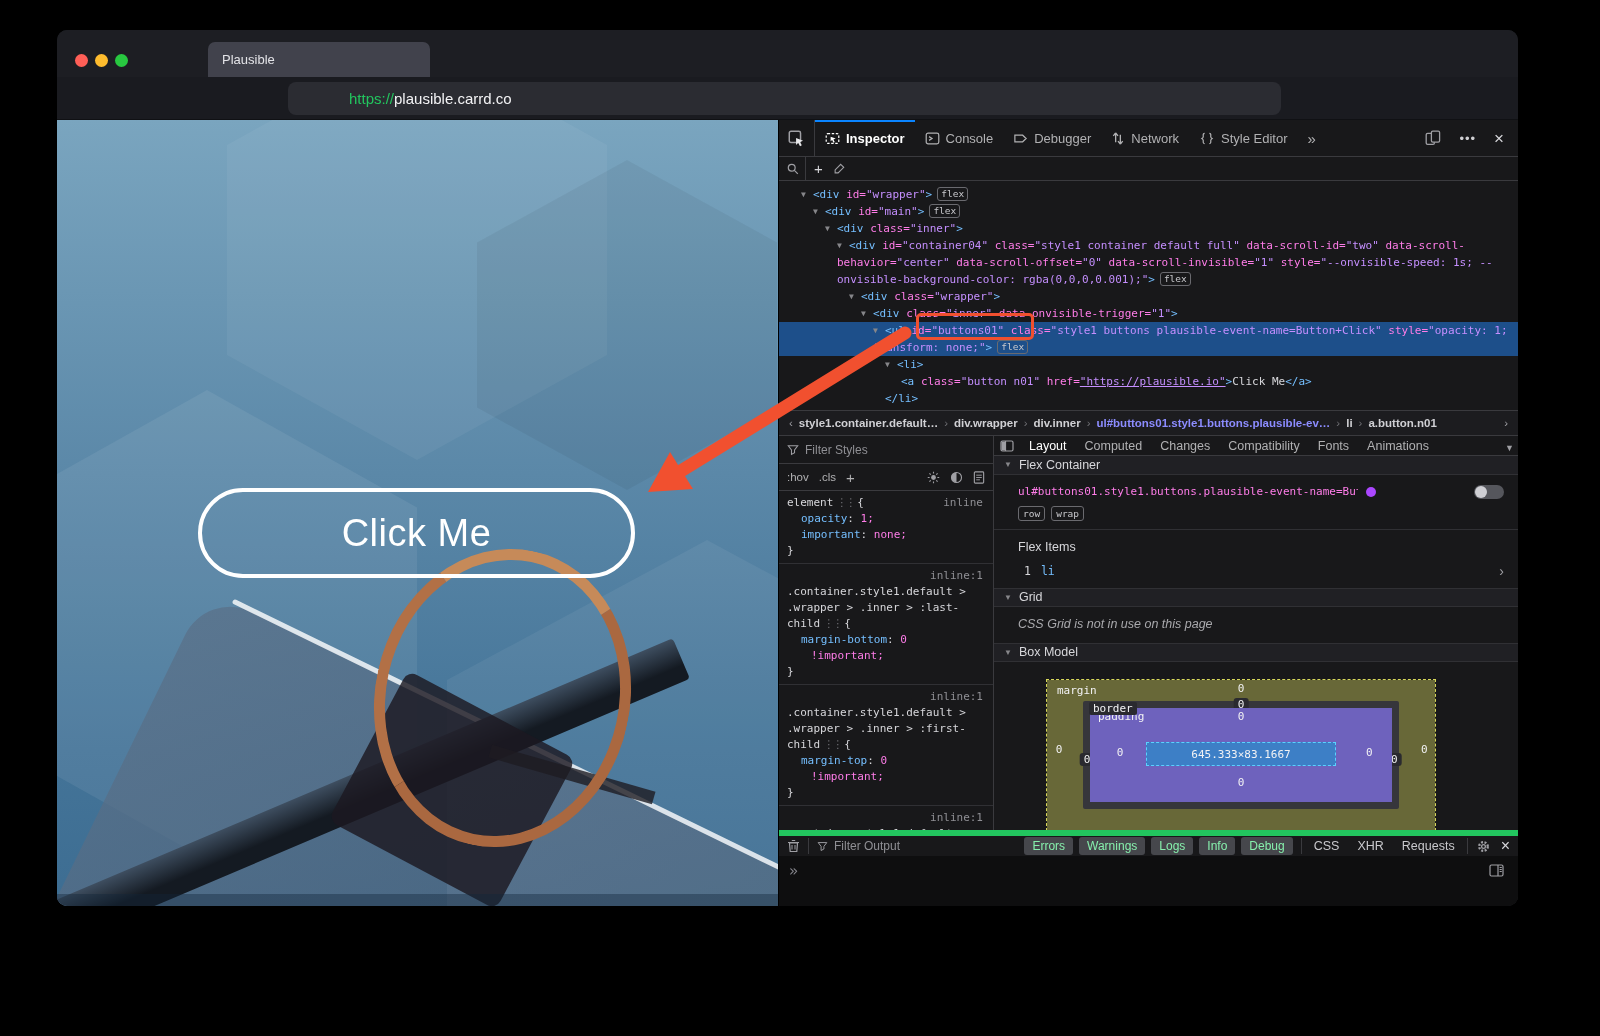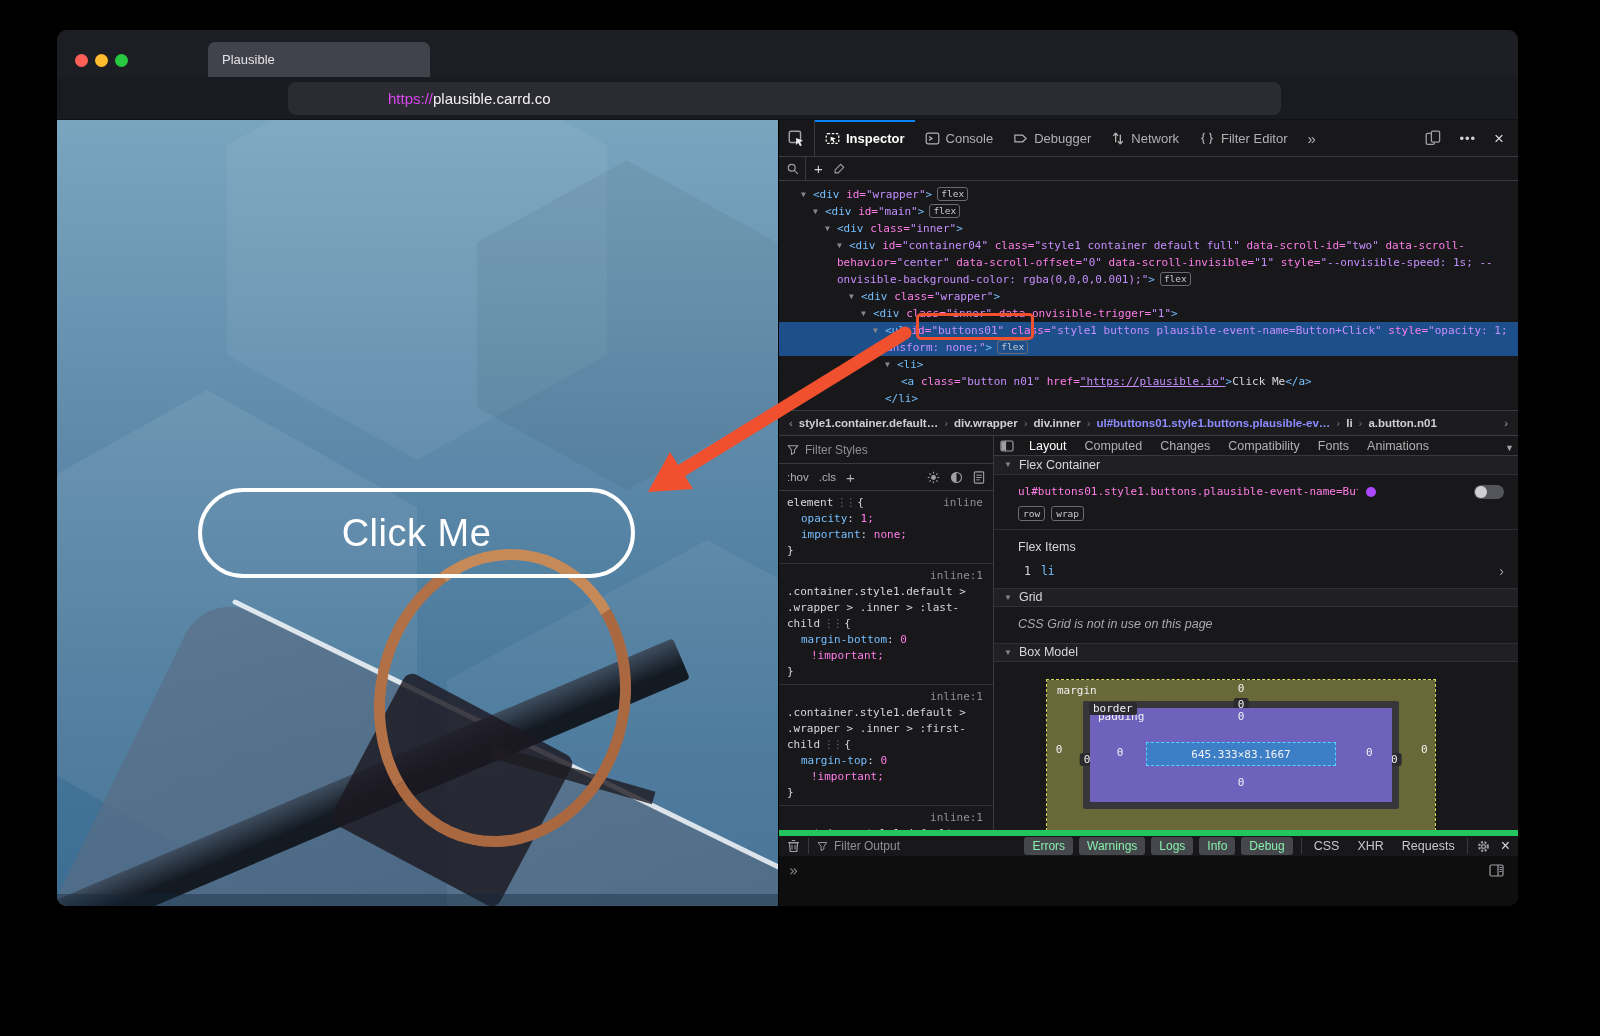--- a/index.html
+++ b/index.html
@@ -9,21 +9,21 @@
   
   #window { position:absolute; left:57px; top:30px; width:1461px; height:876px; border-radius:10px; overflow:hidden; background:#1d1e23; box-shadow:0 18px 60px rgba(0,0,0,.75); }
   #titlebar { position:relative; height:47px; background:#1d1e23; }
   .tl { position:absolute; top:24px; width:13px; height:13px; border-radius:50%; }
   #tl-red { left:18px; background:#ff5f57; }
   #tl-yellow { left:38px; background:#febc2e; }
   #tl-green { left:58px; background:#28c840; }
   #browser-tab { position:absolute; left:151px; top:12px; width:222px; height:35px; background:#41424c; border-radius:7px 7px 0 0; display:flex; align-items:center; padding-left:14px; color:#e3e3e7; font-size:13px; }
   #navbar { position:relative; height:43px; background:#1a1b20; border-bottom:1px solid #101114; }
   #urlbar { position:absolute; left:231px; top:5px; width:993px; height:33px; background:#2b2c32; border-radius:8px; display:flex; align-items:center; padding-left:61px; font-size:15px; }
-  #urlbar .scheme { color:#d946ef;margin-left:39px; }
+  #urlbar .scheme { color:#22c55e; }
   #urlbar .host { color:#f3f3f5; }
 
   #content { position:absolute; top:90px; left:0; right:0; bottom:0; display:flex; }
 
   
   #page { position:relative; width:721px; height:100%; overflow:hidden; background:linear-gradient(180deg,#7aa5bf 0%,#5b88a8 45%,#447498 80%,#3d6d92 100%); }
   .hex { position:absolute; clip-path:polygon(50% 0,100% 25%,100% 75%,50% 100%,0 75%,0 25%); }
   #hex1 { left:-60px; top:270px; width:420px; height:470px; background:rgba(255,255,255,.07); }
   #hex2 { left:390px; top:420px; width:520px; height:560px; background:rgba(255,255,255,.06); }
   #hex3 { left:170px; top:-80px; width:380px; height:420px; background:rgba(255,255,255,.05); }
@@ -234,21 +234,21 @@
                   </svg>
                 </span>
                 <span>Network</span>
               </div>
               <div class="dt-tab">
                 <span>
                   <svg class="ic" width="16" height="15" viewBox="0 0 16 16">
                     <path d="M5.5 2.5c-2 0-1.5 2.4-1.5 3.5S2.5 8 2.5 8 4 9 4 10s-.5 3.5 1.5 3.5M10.5 2.5c2 0 1.5 2.4 1.5 3.5s1.5 2 1.5 2S12 9 12 10s.5 3.5-1.5 3.5" fill="none" stroke="currentColor" stroke-width="1.3"></path>
                   </svg>
                 </span>
-                <span>Filter Editor</span>
+                <span>Style Editor</span>
               </div>
             </div>
           <div id="more-tabs">
               <span>»</span>
             </div>
           <div id="dt-toolbar-right">
             <svg class="ic" width="16" height="16" viewBox="0 0 16 16">
                 <rect x="1.2" y="3.4" width="8.2" height="11" rx="1.4" fill="none" stroke="currentColor" stroke-width="1.3"></rect>
                 <rect x="6.4" y="1.2" width="8.2" height="11" rx="1.4" fill="#18181a" stroke="currentColor" stroke-width="1.3"></rect>
               </svg>

